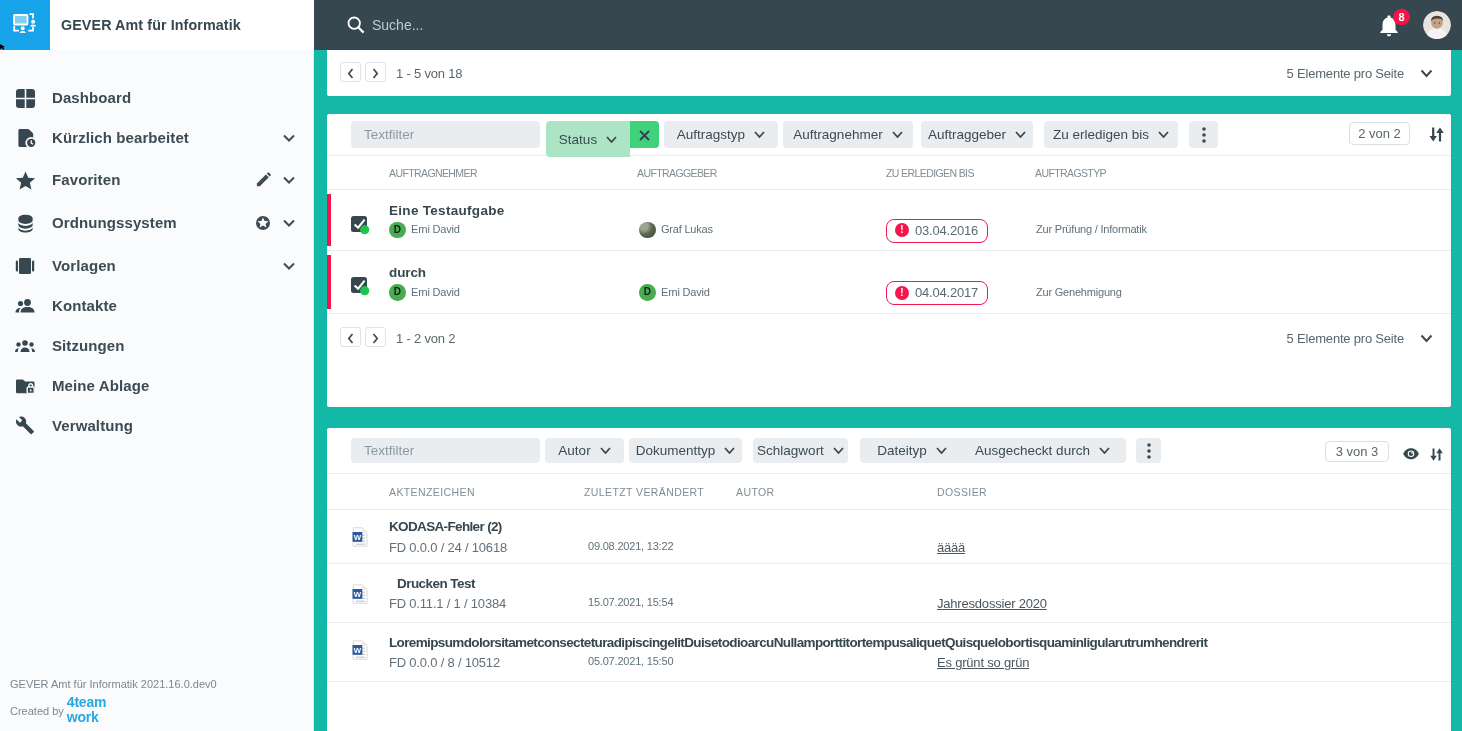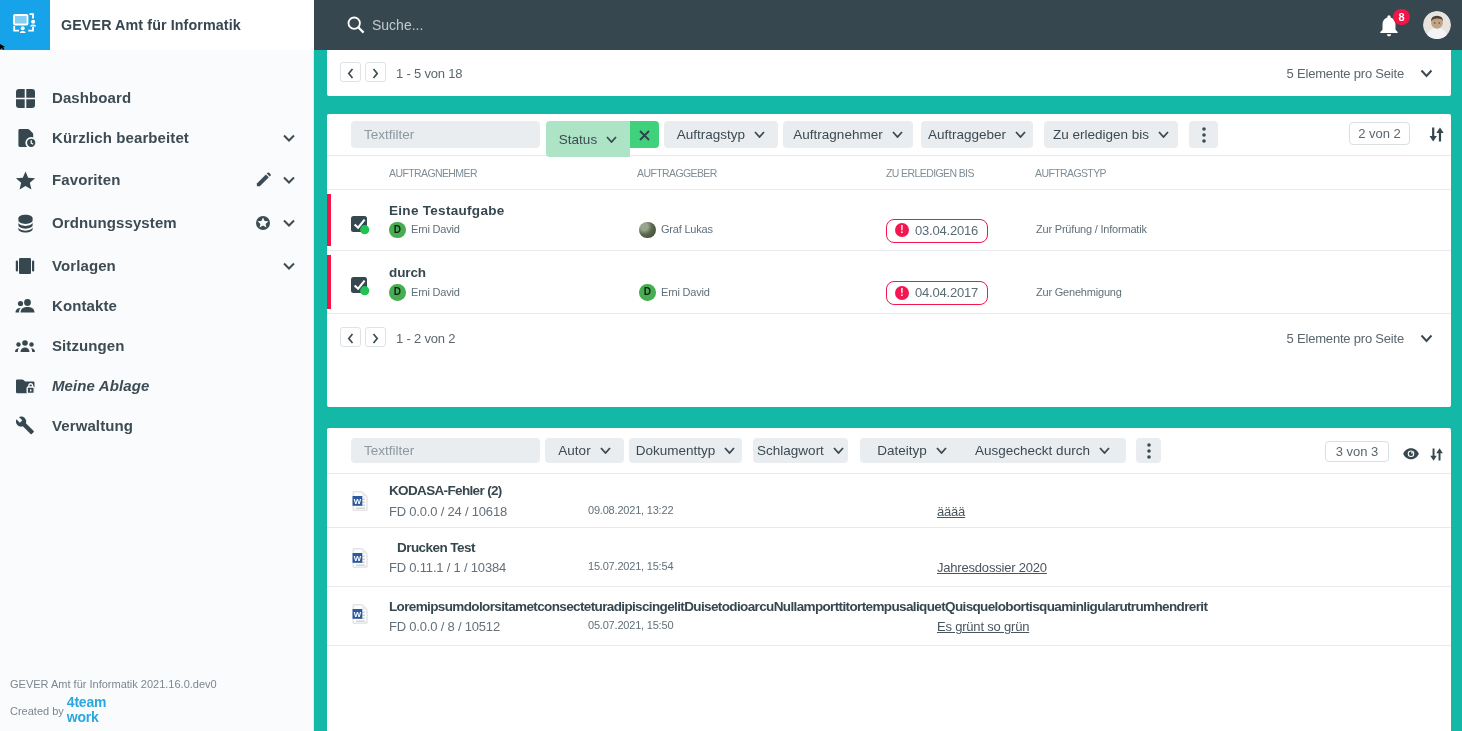--- a/index.html
+++ b/index.html
@@ -237,20 +237,26 @@
           <circle cx="8" cy="5.8" r="2.2" fill="#37474f"></circle>
           <circle cx="9" cy="4.9" r="0.8" fill="#fff"></circle>
         </svg>
       <svg style="position:absolute; left:1101px; top:19px;" width="16" height="15" viewBox="0 0 16 17">
           <g fill="#37474f">
             <path d="M4.1 1.6 L6.3 1.6 L6.3 10 L8.9 10 L5.2 15.6 L1.5 10 L4.1 10 Z"></path>
             <path d="M10.9 15.4 L13.1 15.4 L13.1 7 L15.7 7 L12 1.4 L8.3 7 L10.9 7 Z"></path>
           </g>
         </svg>
     </div>
+    <div class="thead" style="height:36px;">
+      <div class="th" style="left:62px; top:12px;">AKTENZEICHEN</div>
+      <div class="th" style="left:257px; top:12px;">ZULETZT VERÄNDERT</div>
+      <div class="th" style="left:409px; top:12px;">AUTOR</div>
+      <div class="th" style="left:610px; top:12px;">DOSSIER</div>
+    </div>
     <div class="trow" style="height:54px;">
       <svg style="position:absolute; left:25px; top:17px;" width="16" height="20" viewBox="0 0 16 20">
           <path d="M1.2 0.8 L10.4 0.8 L15 5.4 L15 19.2 L1.2 19.2 Z" fill="#fdfdfd" stroke="#d7d9db" stroke-width="1"></path>
           <path d="M10.4 0.8 L10.4 5.4 L15 5.4 Z" fill="#e7e9eb"></path>
           <g stroke="#c3c6c9" stroke-width="1.1">
             <line x1="4" y1="8.2" x2="13" y2="8.2"></line>
             <line x1="4" y1="11.2" x2="13" y2="11.2"></line>
             <line x1="4" y1="14.2" x2="13" y2="14.2"></line>
             <line x1="4" y1="17.2" x2="13" y2="17.2"></line>
           </g>
@@ -403,21 +409,21 @@
             <circle cx="10" cy="7" r="2.8"></circle>
             <path d="M5.5 16 C5.5 13 7.5 11.5 10 11.5 C12.5 11.5 14.5 13 14.5 16 Z"></path>
             <circle cx="3.5" cy="8.5" r="2.2"></circle>
             <path d="M0 16 C0 13.5 1.6 12.3 4 12.3 C3.2 13.2 2.8 14.4 2.8 16 Z"></path>
             <circle cx="16.5" cy="8.5" r="2.2"></circle>
             <path d="M20 16 C20 13.5 18.4 12.3 16 12.3 C16.8 13.2 17.2 14.4 17.2 16 Z"></path>
           </g>
         </svg>
       <div class="ni-label">Sitzungen</div>
     </div>
-    <div class="nav-item" style="top:366px;font-style:italic;">
+    <div class="nav-item" style="top:366px;">
       <svg class="ni-icon" style="width:21px; height:21px; margin-top:-10.5px;" viewBox="0 0 21 21">
           <path d="M1 4.6 Q1 3.4 2.2 3.4 L7.3 3.4 Q8 3.4 8.5 3.9 L9.6 5 Q10.1 5.5 10.8 5.5 L18.3 5.5 Q19.5 5.5 19.5 6.7 L19.5 16 Q19.5 17.2 18.3 17.2 L2.2 17.2 Q1 17.2 1 16 Z" fill="#37474f"></path>
           <g>
             <rect x="12.2" y="11" width="7" height="6.4" rx="1.2" fill="#37474f" stroke="#fafbfc" stroke-width="1.4"></rect>
             <path d="M13.9 11 L13.9 9.6 A1.8 1.8 0 0 1 17.5 9.6 L17.5 11" fill="none" stroke="#fafbfc" stroke-width="1.4"></path>
             <rect x="14.9" y="13.2" width="1.6" height="2.2" rx="0.7" fill="#fafbfc"></rect>
           </g>
         </svg>
       <div class="ni-label">Meine Ablage</div>
     </div>

